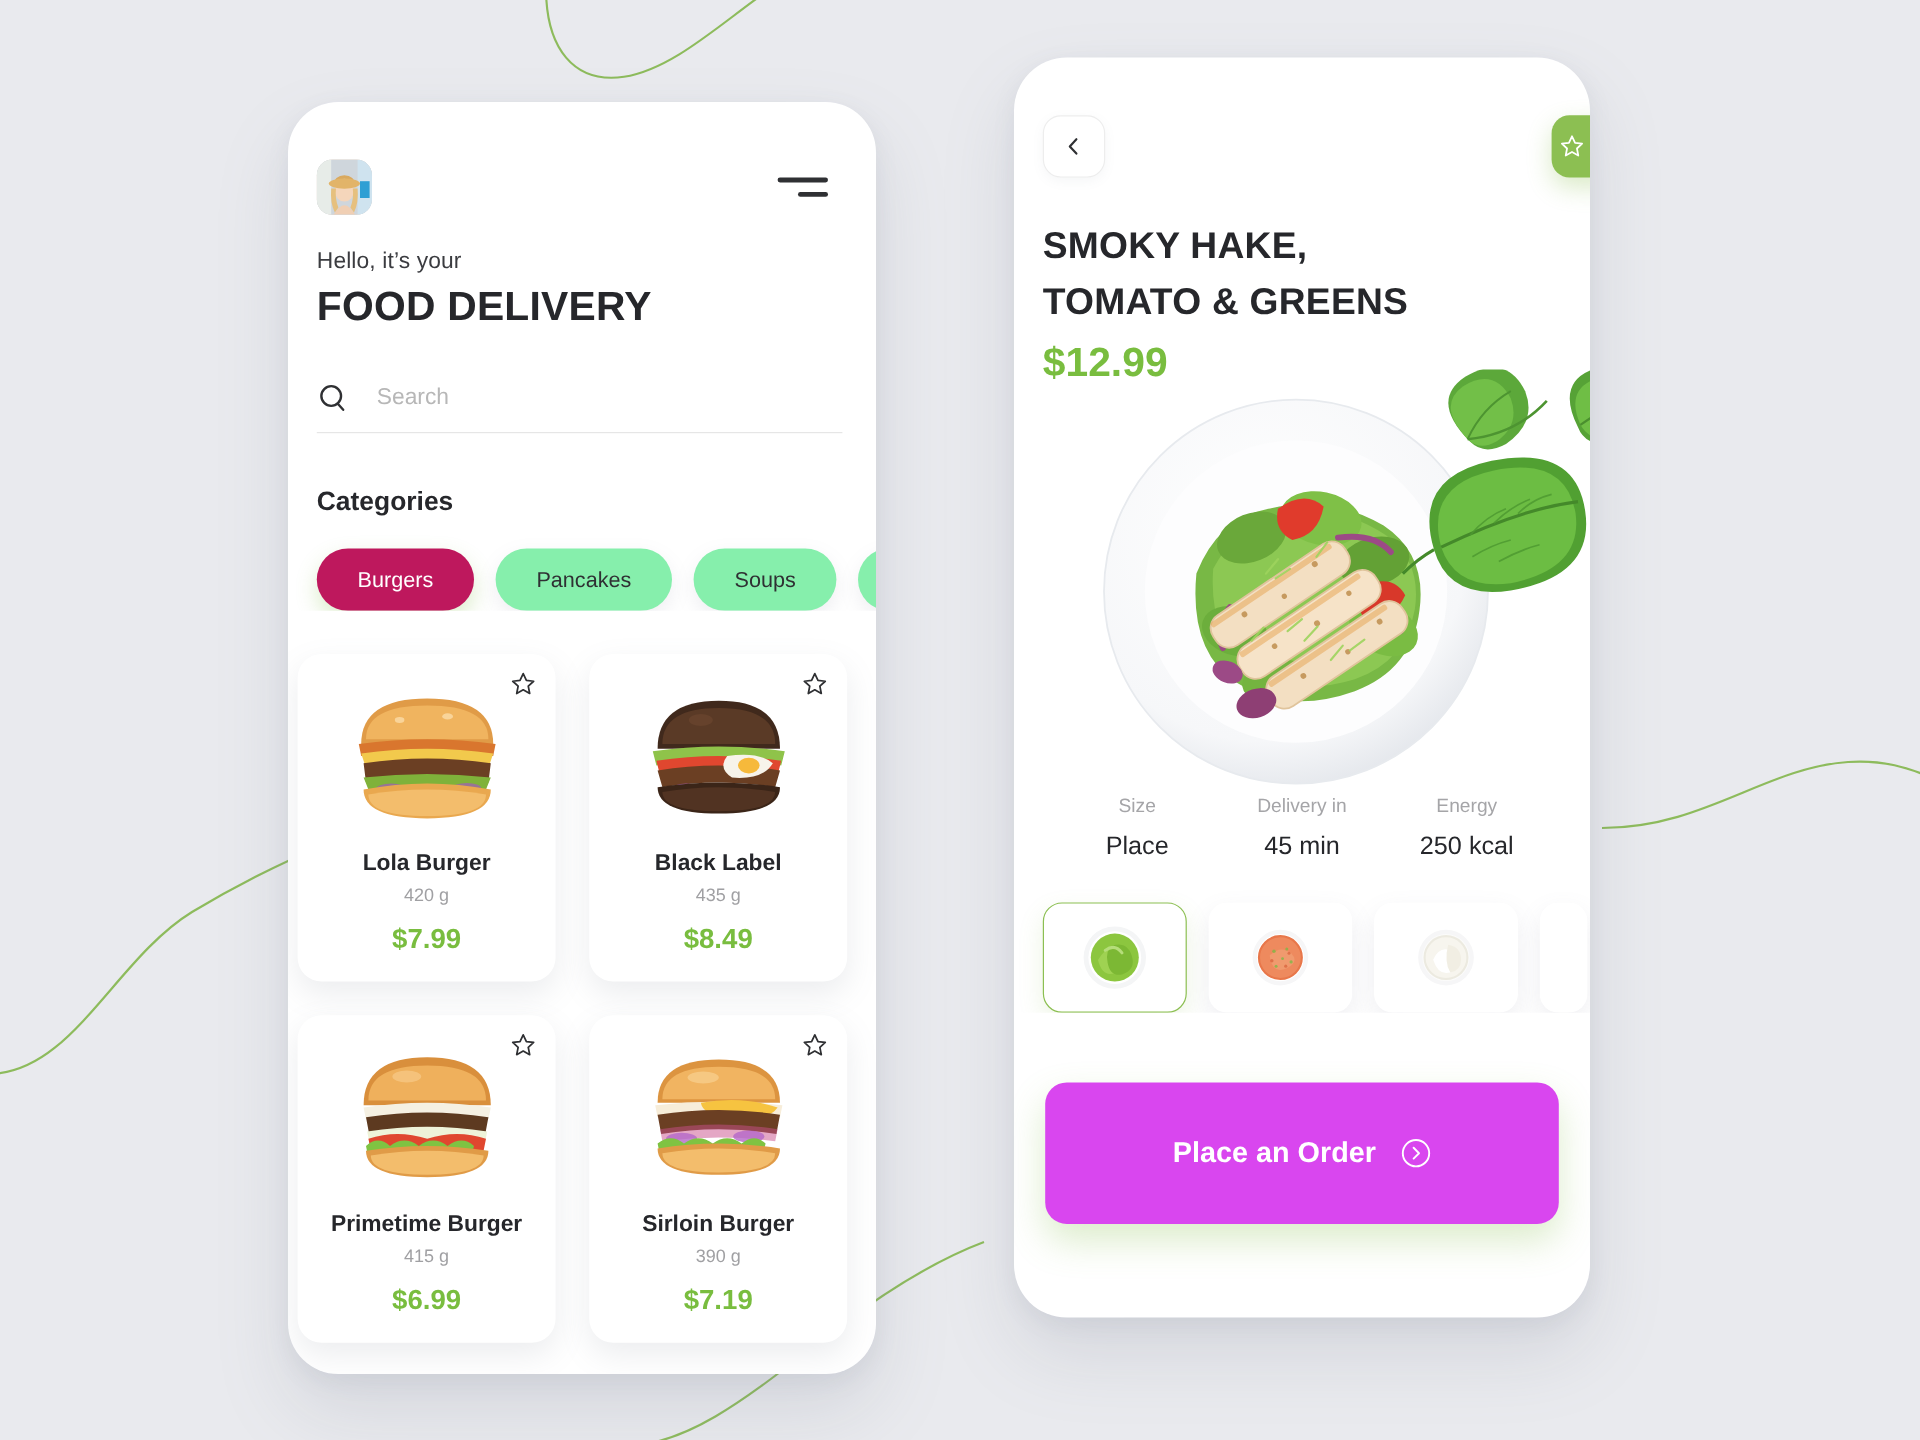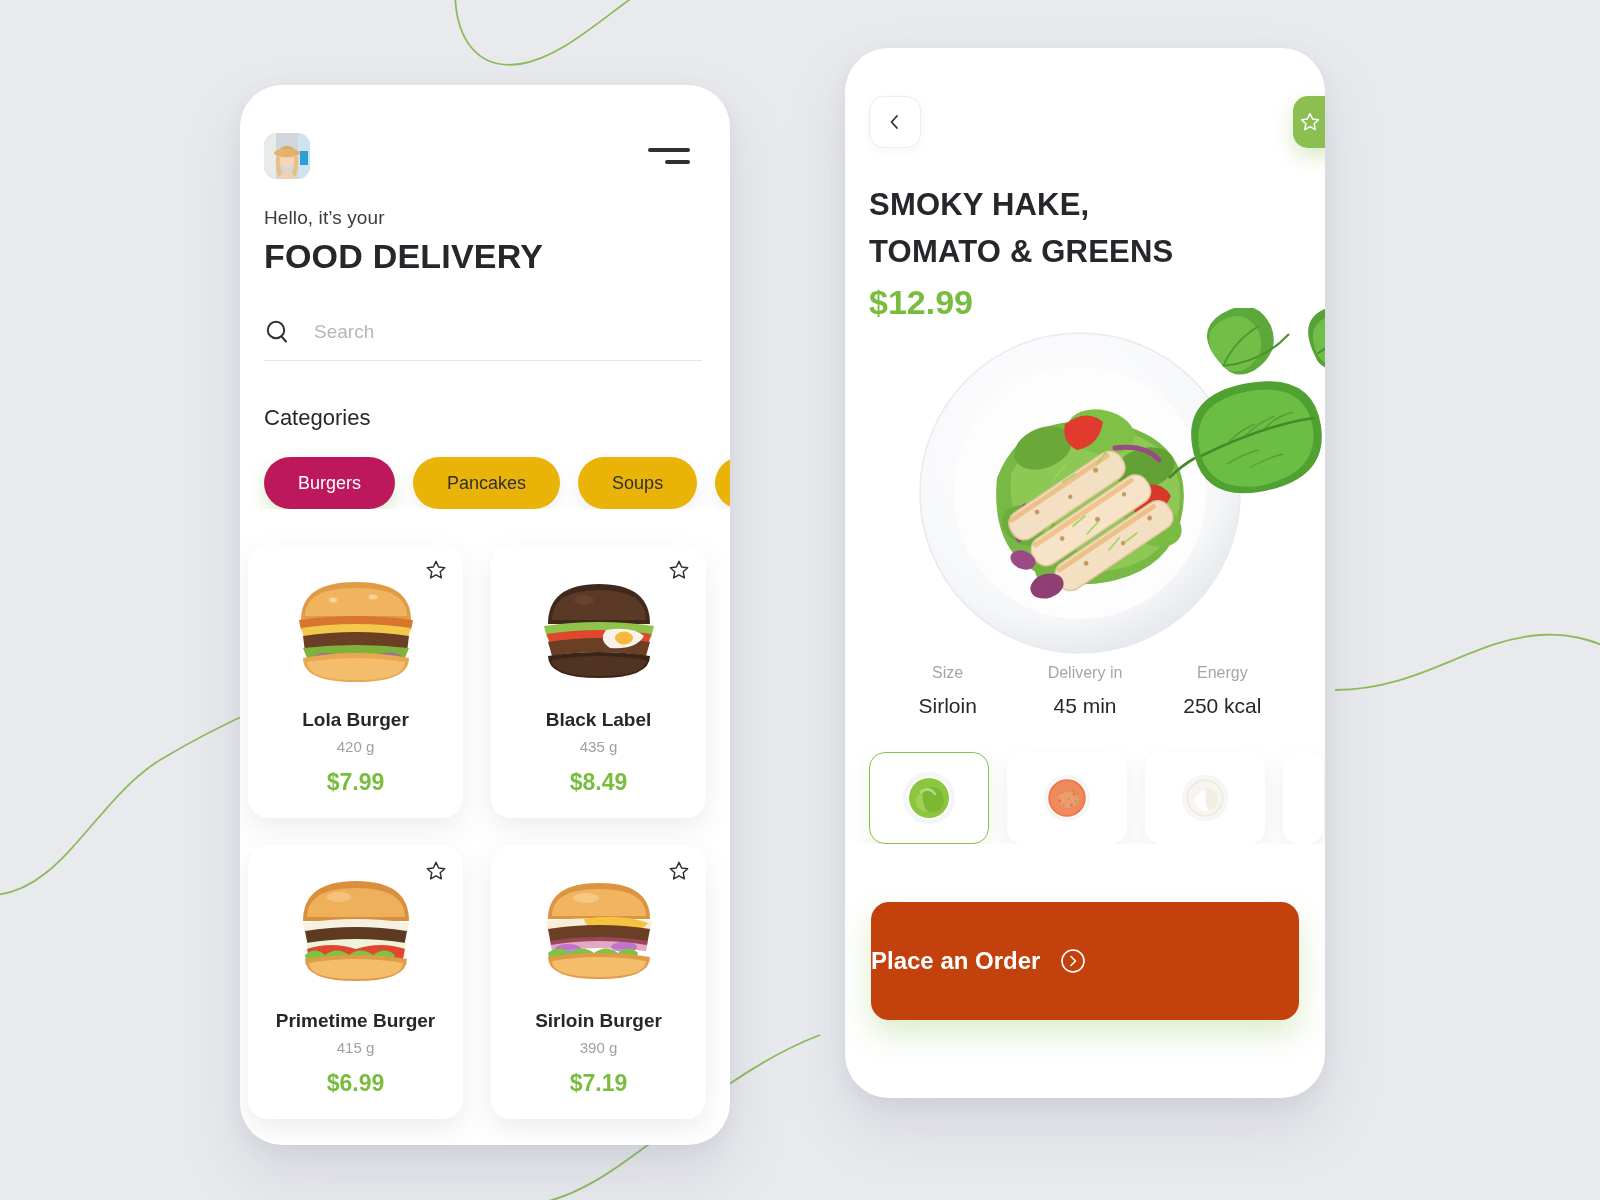--- a/index.html
+++ b/index.html
@@ -52,33 +52,33 @@
     padding-bottom:14px;
   }
   .search-ico { width:28px; height:28px; flex:0 0 auto; }
   .search-input {
     border:none; outline:none; background:transparent;
     font-family:"Liberation Sans", sans-serif;
     font-size:19px; color:#2f3033; width:100%;
   }
   .search-input::placeholder { color:#b7b7b7; }
 
-  .l-cats-title { padding:44px 24px 0 24px; font-size:22px; font-weight:400; color:#26272b; }
+  .l-cats-title { padding:44px 24px 0 24px; font-size:22px; font-weight:700; color:#26272b; }
 
   .l-cats {
     display:flex; gap:18px; padding:26px 0 0 24px;
     overflow:hidden;
   }
   .pill {
     flex:0 0 auto;
     height:52px; border-radius:26px;
     display:flex; align-items:center; justify-content:center;
     padding:0 34px;
     font-size:18px; color:#2f3033;
-    background:#eab308;
+    background:#86efac;
     box-shadow:0 6px 16px rgba(120,125,145,.13);
     cursor:pointer; white-space:nowrap;
   }
   .pill.active { background:#be185d; color:#fff; box-shadow:0 8px 18px rgba(140,191,82,.30); }
 
   .l-grid {
     display:grid; grid-template-columns:1fr 1fr; gap:28px;
     padding:36px 24px 0 8px;
   }
   .fcard {
@@ -134,22 +134,22 @@
   .sauce {
     flex:0 0 auto; width:120px; height:92px; border-radius:16px;
     background:#fff; box-shadow:0 8px 20px rgba(120,125,145,.12);
     display:flex; align-items:center; justify-content:center;
     cursor:pointer; border:1.5px solid transparent;
   }
   .sauce.selected { border-color:#8cbf52; box-shadow:0 8px 20px rgba(140,191,82,.15); }
 
   .order-btn {
     margin:58px 26px 0 26px; height:118px; border-radius:18px;
-    background:#c2410c; color:#fff;
-    display:flex; align-items:center; justify-content:flex-start; gap:20px;
+    background:#d946ef; color:#fff;
+    display:flex; align-items:center; justify-content:center; gap:20px;
     font-size:24px; font-weight:700; cursor:pointer;
     box-shadow:0 14px 30px rgba(140,191,82,.30);
   }
 </style>
 </head>
 <body>
 
 <svg class="bg-lines" viewBox="0 0 1600 1200">
   <path d="M -10 895 C 60 895 95 800 160 760 C 240 712 300 690 420 650 C 520 618 640 600 720 565" fill="none" stroke="#7cb342" stroke-width="1.8" opacity=".85"></path>
   <path d="M 455 -10 C 455 40 478 70 520 64 C 560 58 600 20 640 -8" fill="none" stroke="#7cb342" stroke-width="1.8" opacity=".85"></path>
@@ -422,21 +422,21 @@
           <path d="M84 160 q18 -10 34 -14"></path>
         </g>
         <path d="M30 150 q-14 8 -26 20" stroke="#44892a" stroke-width="2.6" fill="none"></path>
       </g>
     </svg>
   </div>
 
   <div class="r-meta">
     <div class="meta-col">
       <div class="meta-label">Size</div>
-      <div class="meta-value">Sirloin</div>
+      <div class="meta-value">Place</div>
     </div>
     <div class="meta-col">
       <div class="meta-label">Delivery in</div>
       <div class="meta-value">45 min</div>
     </div>
     <div class="meta-col">
       <div class="meta-label">Energy</div>
       <div class="meta-value">250 kcal</div>
     </div>
   </div>

